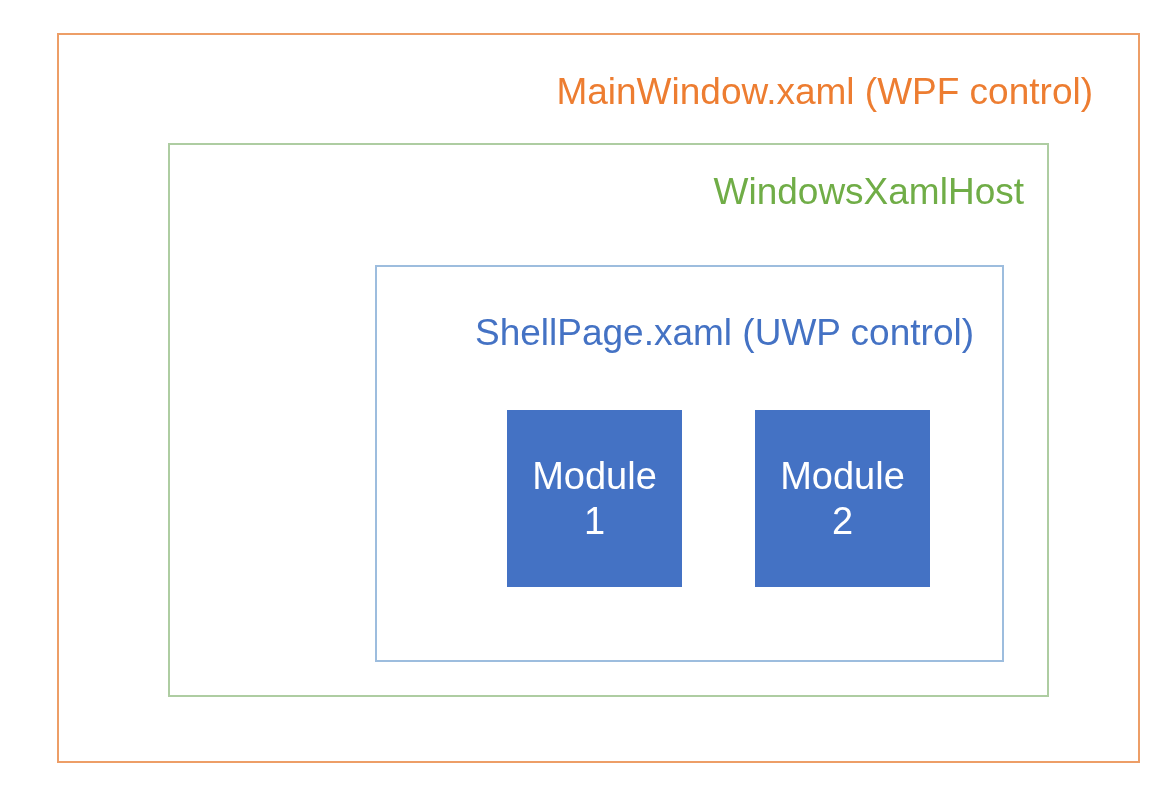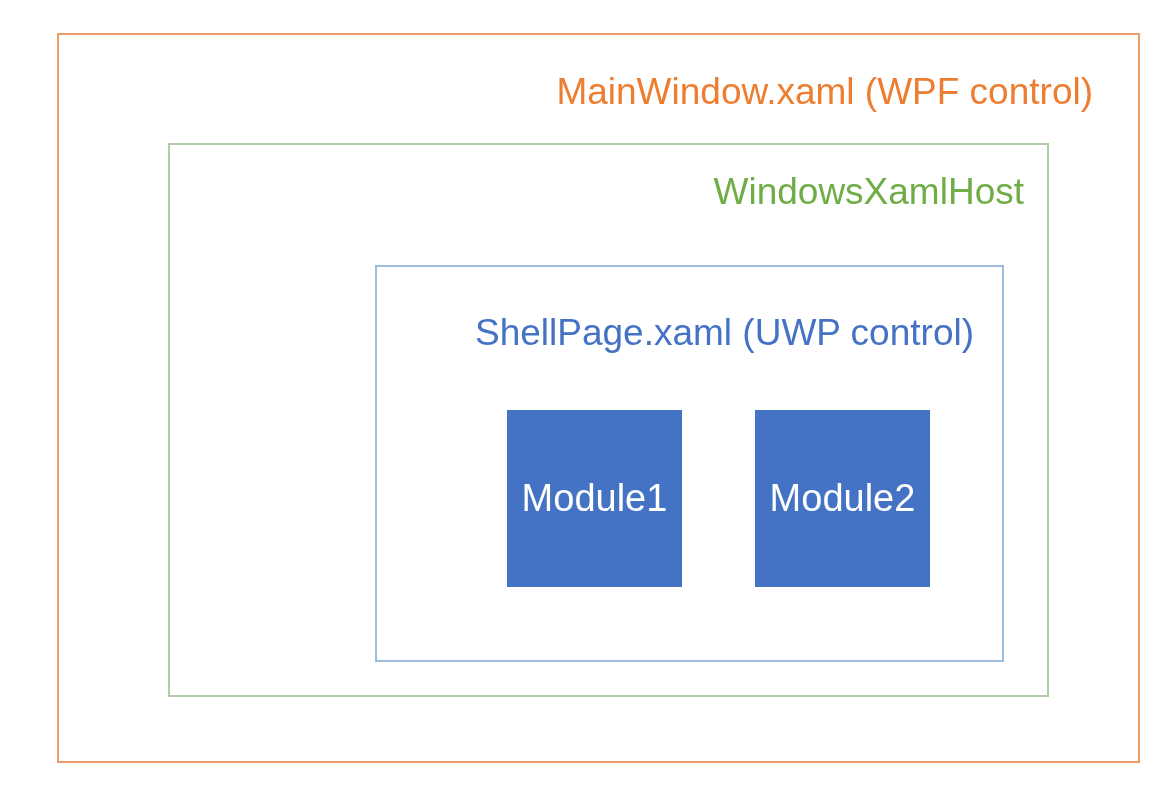--- a/index.html
+++ b/index.html
@@ -91,21 +91,21 @@
 
   
   .module-box {
     position: absolute;
     background: #4472C4;
     color: #ffffff;
     font-size: 38px;
     line-height: 1.16;
     text-align: center;
     display: flex;
-    flex-direction: row;
+    flex-direction: column;
     align-items: center;
     justify-content: center;
   }
 
   .module-1 {
     left: 130px;   
     top: 143px;    
     width: 175px;  
     height: 177px; 
   }

